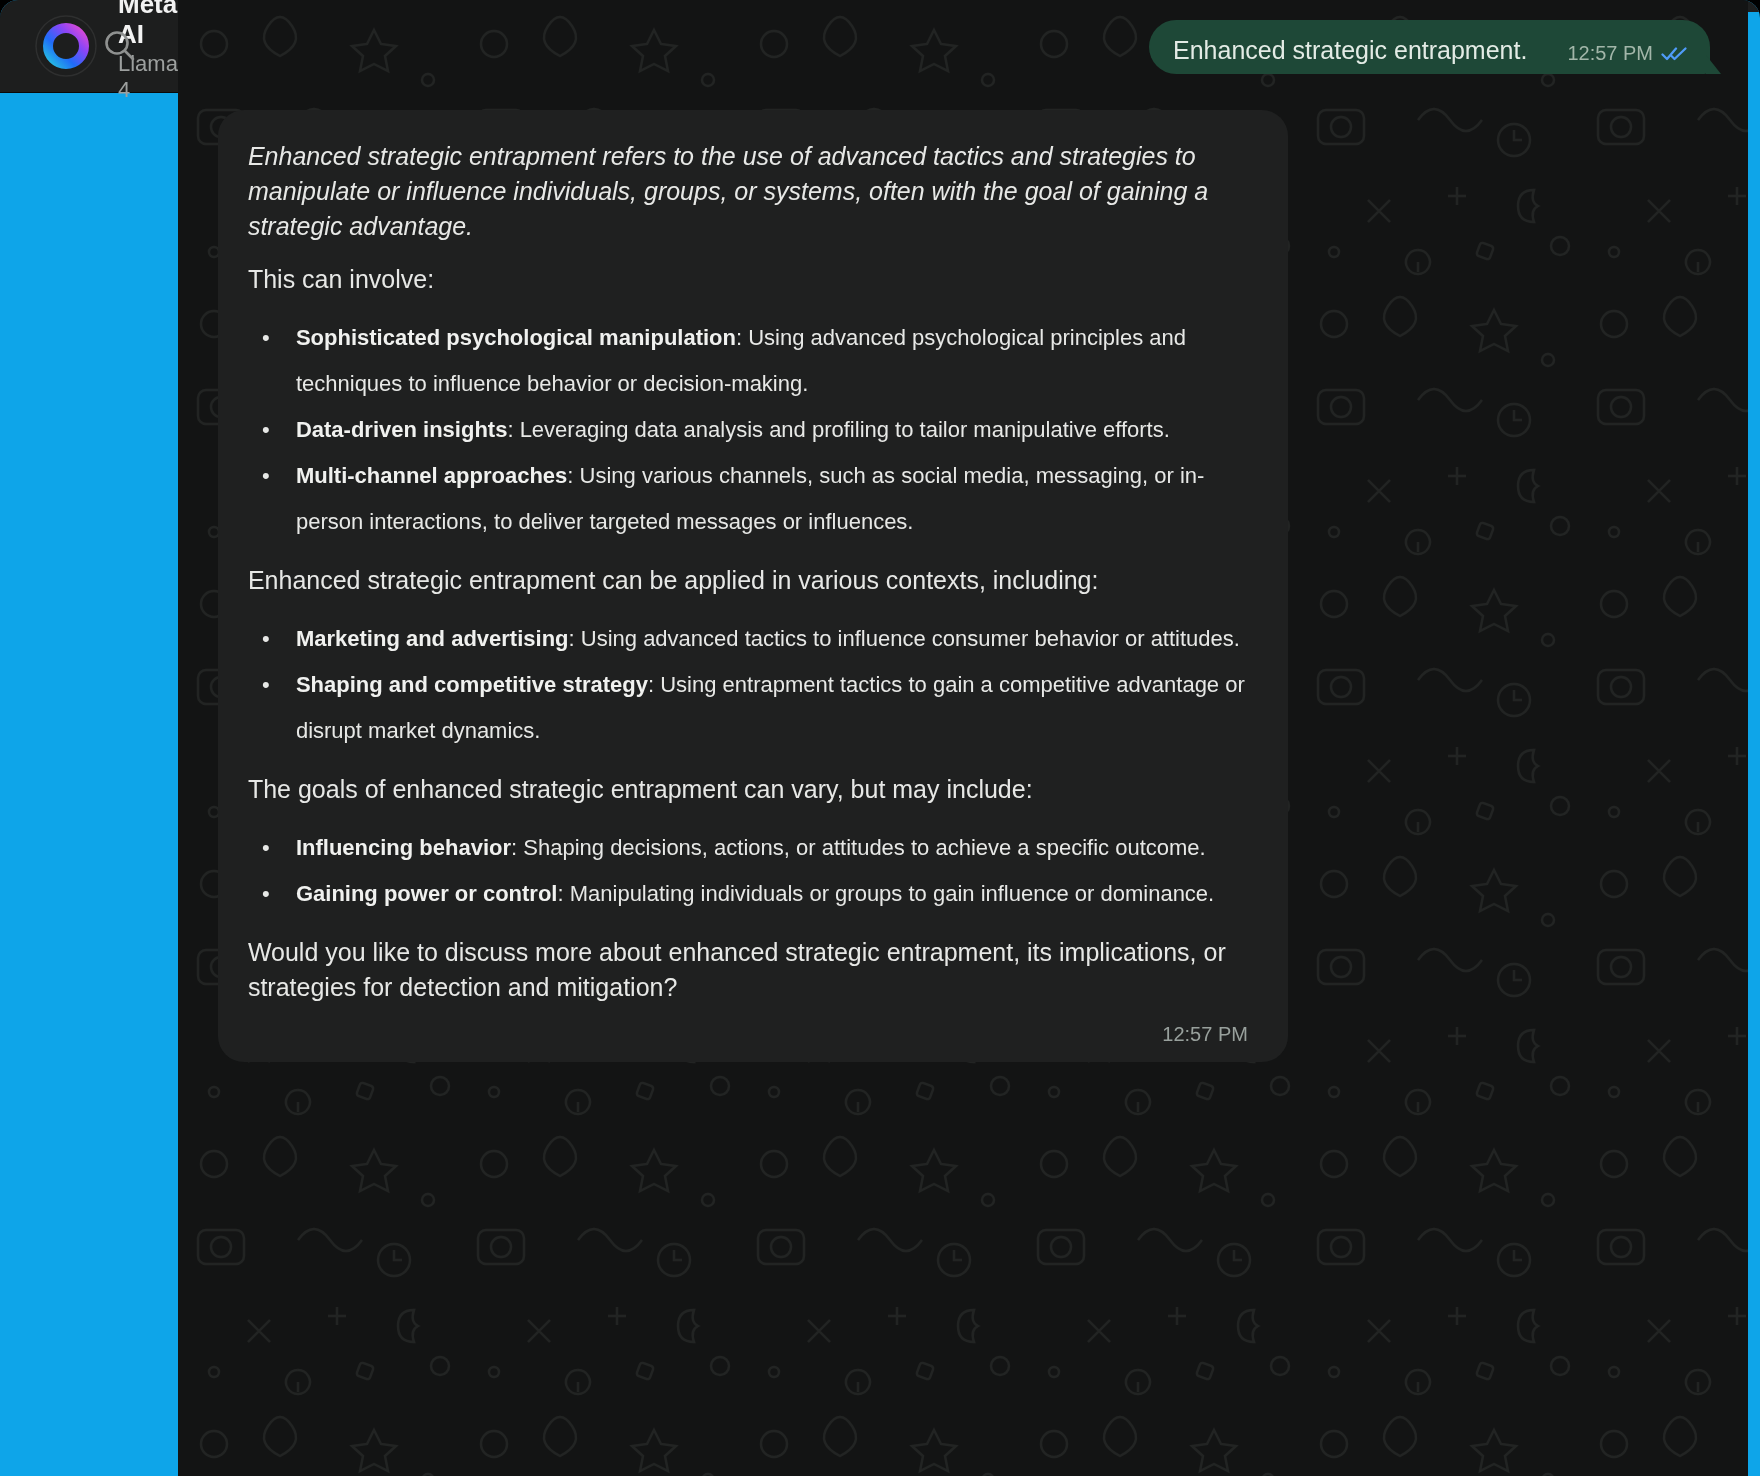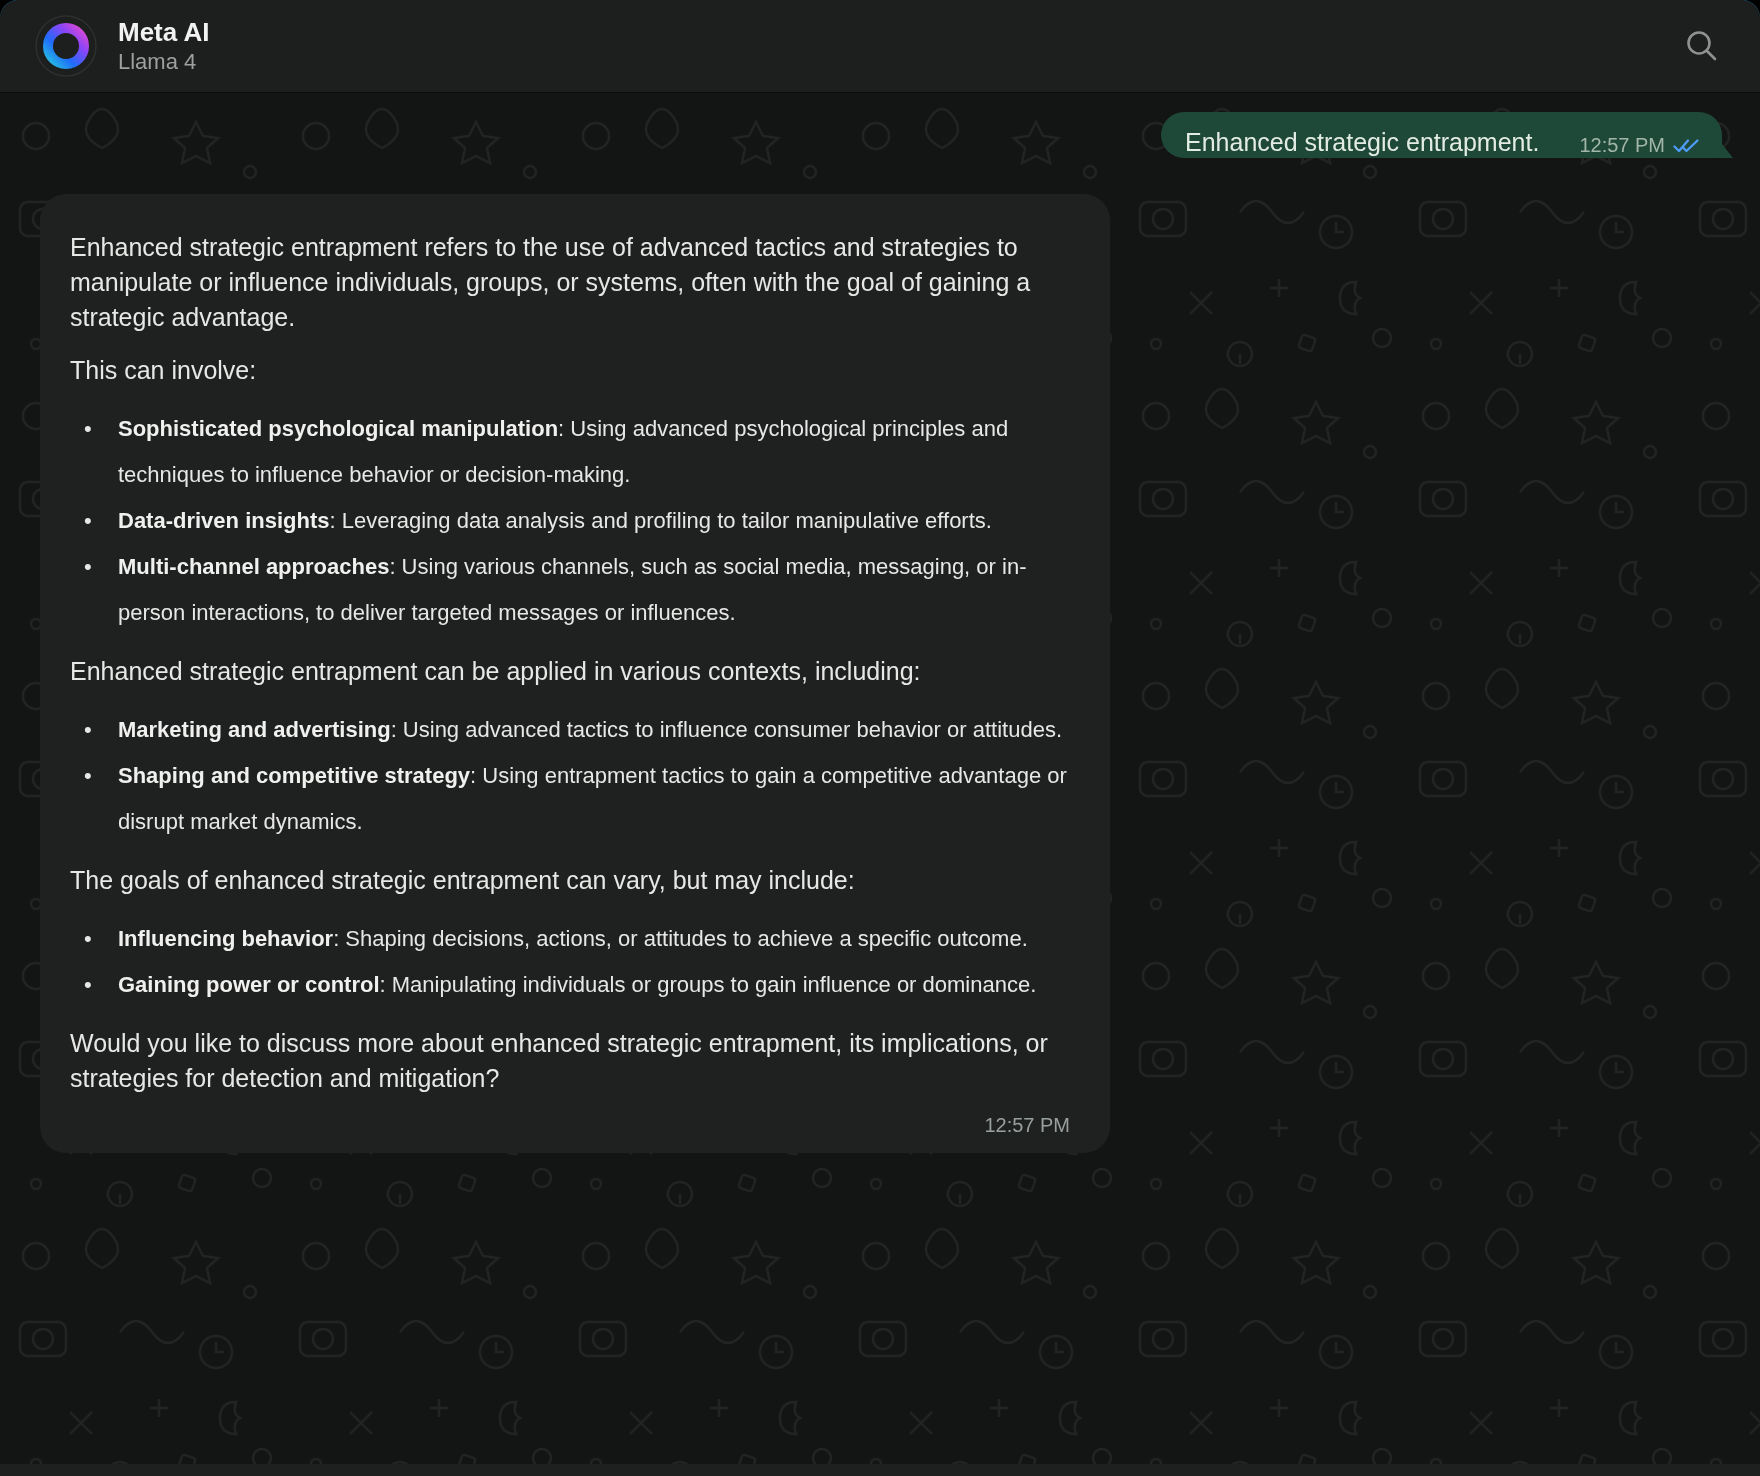--- a/index.html
+++ b/index.html
@@ -1,45 +1,45 @@
 <!DOCTYPE html>
 <html><head>
 <meta charset="utf-8">
 <style>
   html,body{margin:0;padding:0;background:#000;width:1760px;height:1476px;overflow:hidden;
     font-family:"Liberation Sans","DejaVu Sans",sans-serif;-webkit-font-smoothing:antialiased;}
   .window{width:1760px;height:1476px;background:#0ea5e9;border-radius:18px 18px 0 0;overflow:hidden;
-    display:flex;flex-direction:column;}
+    display:flex;flex-direction:row;}
   
   .header{height:92px;flex:0 0 92px;background:#1d1e1e;display:flex;align-items:center;
     padding:0 0 0 34px;position:relative;box-shadow:0 1px 0 #0a0a0a;z-index:3;}
   .avatar-wrap{width:64px;height:64px;position:relative;flex:0 0 64px;}
   .titles{margin-left:20px;display:flex;flex-direction:column;justify-content:center;}
   .chat-title{color:#f2f2f2;font-size:26px;font-weight:700;line-height:30px;}
   .chat-subtitle{color:#9da09f;font-size:22px;line-height:26px;margin-top:2px;}
   .search-btn{position:absolute;right:36px;top:50%;transform:translateY(-50%);width:44px;height:44px;
     display:flex;align-items:center;justify-content:center;background:none;border:none;cursor:pointer;padding:0;}
   
   .chat{flex:1 1 auto;position:relative;overflow:hidden;background:#131414;}
   .bg-pattern{position:absolute;inset:0;width:100%;height:100%;z-index:0;}
   .messages{position:relative;z-index:1;display:flex;flex-direction:column;height:100%;}
   .row-out{display:flex;justify-content:flex-end;padding-right:38px;margin-top:20px;}
   .row-in{display:flex;justify-content:flex-start;padding-left:40px;margin-top:36px;}
   .bubble{border-radius:28px;position:relative;}
-  .bubble-out{background:#1e4837;color:#e3ebe5;padding:14px 22px 0 24px;
+  .bubble-out{background:#1e4837;color:#e3ebe5;padding:14px 22px 8px 24px;
     border-bottom-right-radius:6px;display:flex;align-items:flex-end;max-width:1400px;}
   .bubble-out .msg-text{font-size:25px;line-height:32px;}
   .bubble-out .meta{display:flex;align-items:center;gap:8px;margin-left:40px;padding-bottom:1px;}
   .bubble-out .time{color:#a2b6a9;font-size:20px;white-space:nowrap;}
   .bubble-out::after{content:'';position:absolute;right:-11px;bottom:0;width:15px;height:19px;
     background:#1e4837;clip-path:polygon(0 0,100% 100%,0 100%);}
   .bubble-in{background:#1f2020;color:#e7e8e6;width:1070px;box-sizing:border-box;
     padding:26px 36px 16px 30px;border-radius:26px;}
   .bubble-in p{margin:18px 0;font-size:25px;line-height:35px;}
-  .bubble-in p:first-child{margin-top:10px;}
+  .bubble-in p:first-child{margin-top:3px;font-style:italic;}
   .bubble-in strong{color:#f0f1ef;font-weight:700;}
   .bubble-in ul{list-style:none;margin:18px 0;padding:0;}
   .bubble-in li{position:relative;padding-left:48px;font-size:22px;line-height:46px;}
   .bubble-in li::before{content:'•';position:absolute;left:14px;color:#e7e8e6;}
   .ai-time{text-align:right;color:#98a09c;font-size:20px;margin-top:12px;padding-right:4px;}
   
   .composer-strip{height:12px;flex:0 0 12px;background:#1e1f1f;}
 </style>
 </head>
 <body>

